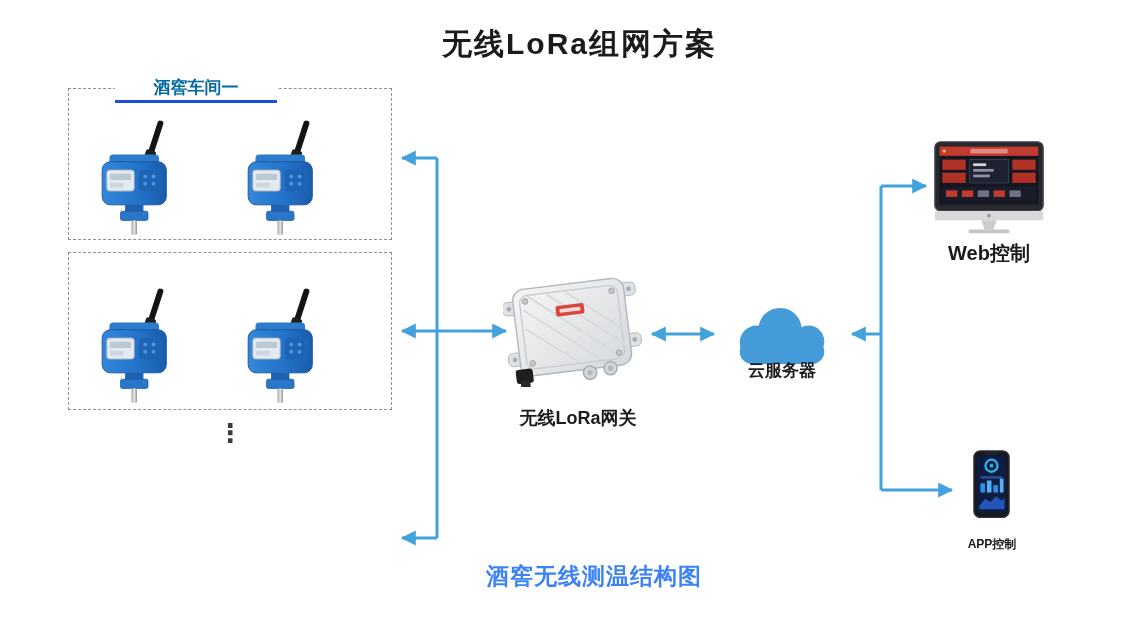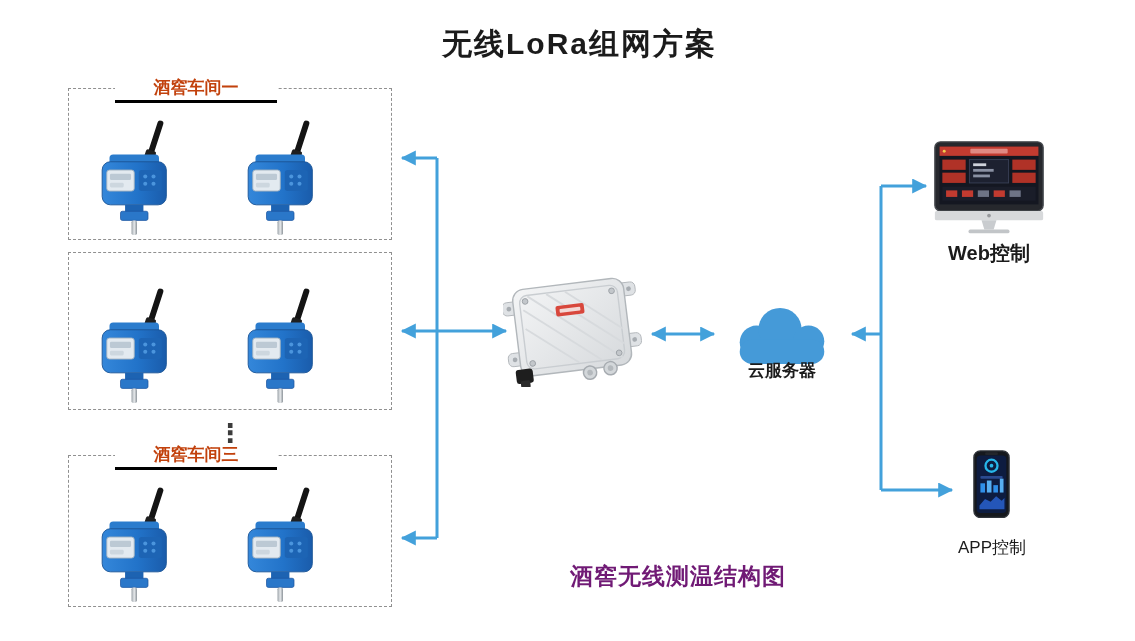--- a/index.html
+++ b/index.html
@@ -6,45 +6,45 @@
   .canvas{
     position:relative;width:1135px;height:641px;background:#ffffff;overflow:hidden;
     font-family:"Liberation Sans","DejaVu Sans",sans-serif;color:#1b1b1b;
   }
   .connectors{position:absolute;left:0;top:0;pointer-events:none;}
   .title{
     position:absolute;top:24px;left:12px;width:100%;text-align:center;
     font-size:30px;font-weight:bold;letter-spacing:2px;color:#1b1b1b;
   }
   .caption{
-    position:absolute;top:561px;left:486px;width:300px;text-align:right;
-    font-size:23px;font-weight:bold;letter-spacing:1px;color:#701a75;
+    position:absolute;top:561px;left:486px;width:300px;text-align:left;
+    font-size:23px;font-weight:bold;letter-spacing:1px;color:#3b82f6;
   }
   .workshop{
     position:absolute;left:68px;width:322px;
     border:1px dashed #909090;background:transparent;
   }
   .workshop-label{
     position:absolute;top:-11px;left:46px;width:162px;text-align:center;
-    background:#fff;font-weight:bold;font-size:17px;color:#c2410c;
-    border-bottom:3px solid #000000;padding-bottom:2px;line-height:20px;
+    background:#fff;font-weight:bold;font-size:17px;color:#0369a1;
+    border-bottom:3px solid #1d4ed8;padding-bottom:2px;line-height:20px;
   }
   .sensor{position:absolute;}
   .dots{
     position:absolute;left:214px;top:410px;width:32px;height:46px;
     text-align:center;font-size:26px;font-weight:bold;color:#3c3c3c;line-height:46px;
   }
   .gateway-wrap{position:absolute;left:503px;top:272px;}
   .gateway-label{position:absolute;top:406px;left:498px;width:160px;text-align:center;font-weight:bold;font-size:18px;}
   .cloud-wrap{position:absolute;left:723px;top:303px;}
   .cloud-label{position:absolute;top:359px;left:723px;width:118px;text-align:center;font-weight:bold;font-size:17px;}
   .monitor-wrap{position:absolute;left:933px;top:140px;}
   .web-label{position:absolute;top:240px;left:931px;width:116px;text-align:center;font-weight:bold;font-size:20px;}
   .phone-wrap{position:absolute;left:973px;top:450px;}
-  .app-label{position:absolute;top:536px;left:934px;width:116px;text-align:center;font-weight:normal;font-size:17px;}
+  .app-label{position:absolute;top:536px;left:934px;width:116px;text-align:center;font-weight:bold;font-size:12px;}
 </style>
 </head>
 <body>
 
 <svg width="0" height="0" style="position:absolute" aria-hidden="true">
   <defs>
     <linearGradient id="gradSensor" x1="0" y1="0" x2="1" y2="0">
       <stop offset="0" stop-color="#3487da"></stop>
       <stop offset="0.55" stop-color="#2273c9"></stop>
       <stop offset="1" stop-color="#1a5cab"></stop>
@@ -119,29 +119,20 @@
     <svg class="sensor" style="left:24px;top:30px;" viewBox="0 -14 96 132" width="88">
         <use href="#sensor-art"></use>
       </svg>
     <svg class="sensor" style="left:170px;top:30px;" viewBox="0 -14 96 132" width="88">
         <use href="#sensor-art"></use>
       </svg>
   </div>
 
   <div class="dots">⋮</div>
 
-  <div class="workshop" style="top:455px;height:150px;">
-    <div class="workshop-label">酒窖车间三</div>
-    <svg class="sensor" style="left:24px;top:26px;" viewBox="0 -14 96 132" width="88">
-        <use href="#sensor-art"></use>
-      </svg>
-    <svg class="sensor" style="left:170px;top:26px;" viewBox="0 -14 96 132" width="88">
-        <use href="#sensor-art"></use>
-      </svg>
-  </div>
 
   <div class="gateway-wrap">
     <svg viewBox="0 0 150 122" width="142">
       <g transform="rotate(-7 75 58)">
         <rect x="2" y="24" width="20" height="14" rx="5" fill="#dfe2e5" stroke="#b4b8bc"></rect>
         <circle cx="9" cy="31" r="2.5" fill="#a7acb1"></circle>
         <rect x="124" y="18" width="20" height="14" rx="5" fill="#dfe2e5" stroke="#b4b8bc"></rect>
         <circle cx="137" cy="25" r="2.5" fill="#a7acb1"></circle>
         <rect x="2" y="78" width="20" height="14" rx="5" fill="#dfe2e5" stroke="#b4b8bc"></rect>
         <circle cx="9" cy="85" r="2.5" fill="#a7acb1"></circle>
@@ -158,20 +149,21 @@
         <circle cx="119" cy="91" r="3" fill="#c3c7cb" stroke="#9da2a7"></circle>
         <rect x="8" y="96" width="18" height="15" rx="3" fill="#1e1e1e"></rect>
         <rect x="12" y="108" width="10" height="8" rx="2" fill="#2a2a2a"></rect>
         <circle cx="86" cy="108" r="7" fill="#d3d7da" stroke="#a6abb0" stroke-width="1.5"></circle>
         <circle cx="86" cy="108" r="3" fill="#b4b9bd"></circle>
         <circle cx="108" cy="106" r="7" fill="#d3d7da" stroke="#a6abb0" stroke-width="1.5"></circle>
         <circle cx="108" cy="106" r="3" fill="#b4b9bd"></circle>
       </g>
     </svg>
   </div>
+  <div class="gateway-label">无线LoRa网关</div>
 
   <div class="cloud-wrap">
     <svg viewBox="0 0 120 66" width="118">
       <g fill="#459ad8">
         <circle cx="34" cy="40" r="17"></circle>
         <circle cx="58" cy="27" r="22"></circle>
         <circle cx="87" cy="39" r="16"></circle>
         <rect x="17" y="37" width="86" height="25" rx="12.5"></rect>
       </g>
     </svg>

